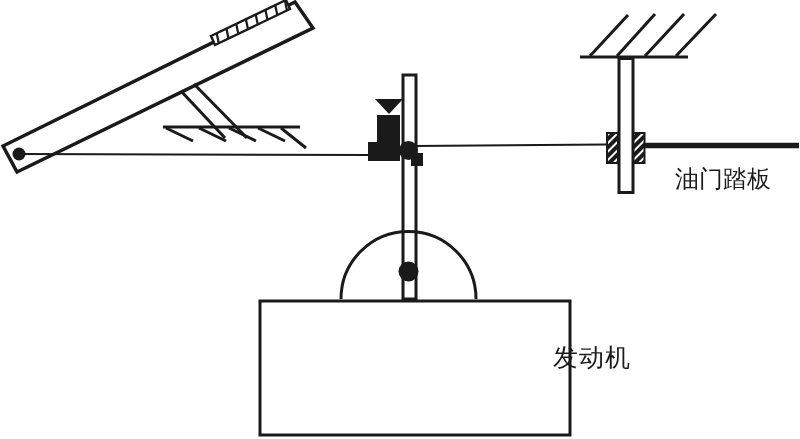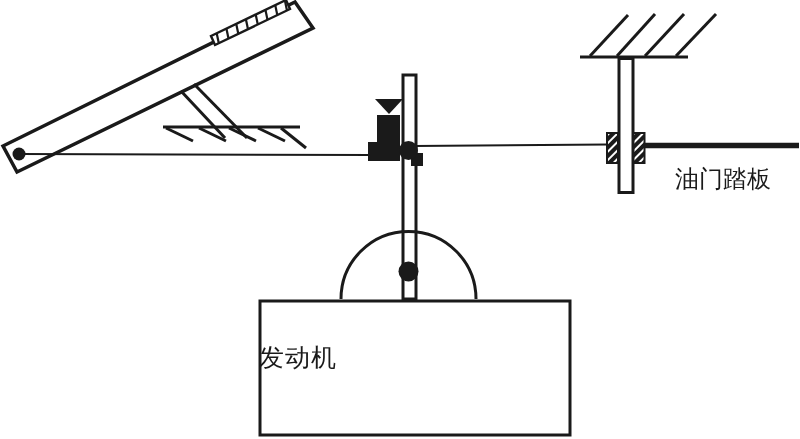--- a/index.html
+++ b/index.html
@@ -30,21 +30,21 @@
   .pedal-label {
     left: 96px;
     top: 4px;
     font-size: 26px;
     letter-spacing: 0.5px;
   }
   .engine-label {
     left: 259px;
     top: 345px;
     width: 372px;
-    text-align: left;
+    text-align: right;
     font-size: 25px;
     letter-spacing: 1px;
   }
   .cable-label {
     left: 675px;
     top: 167px;
     font-size: 24px;
   }
 </style>
 </head>

